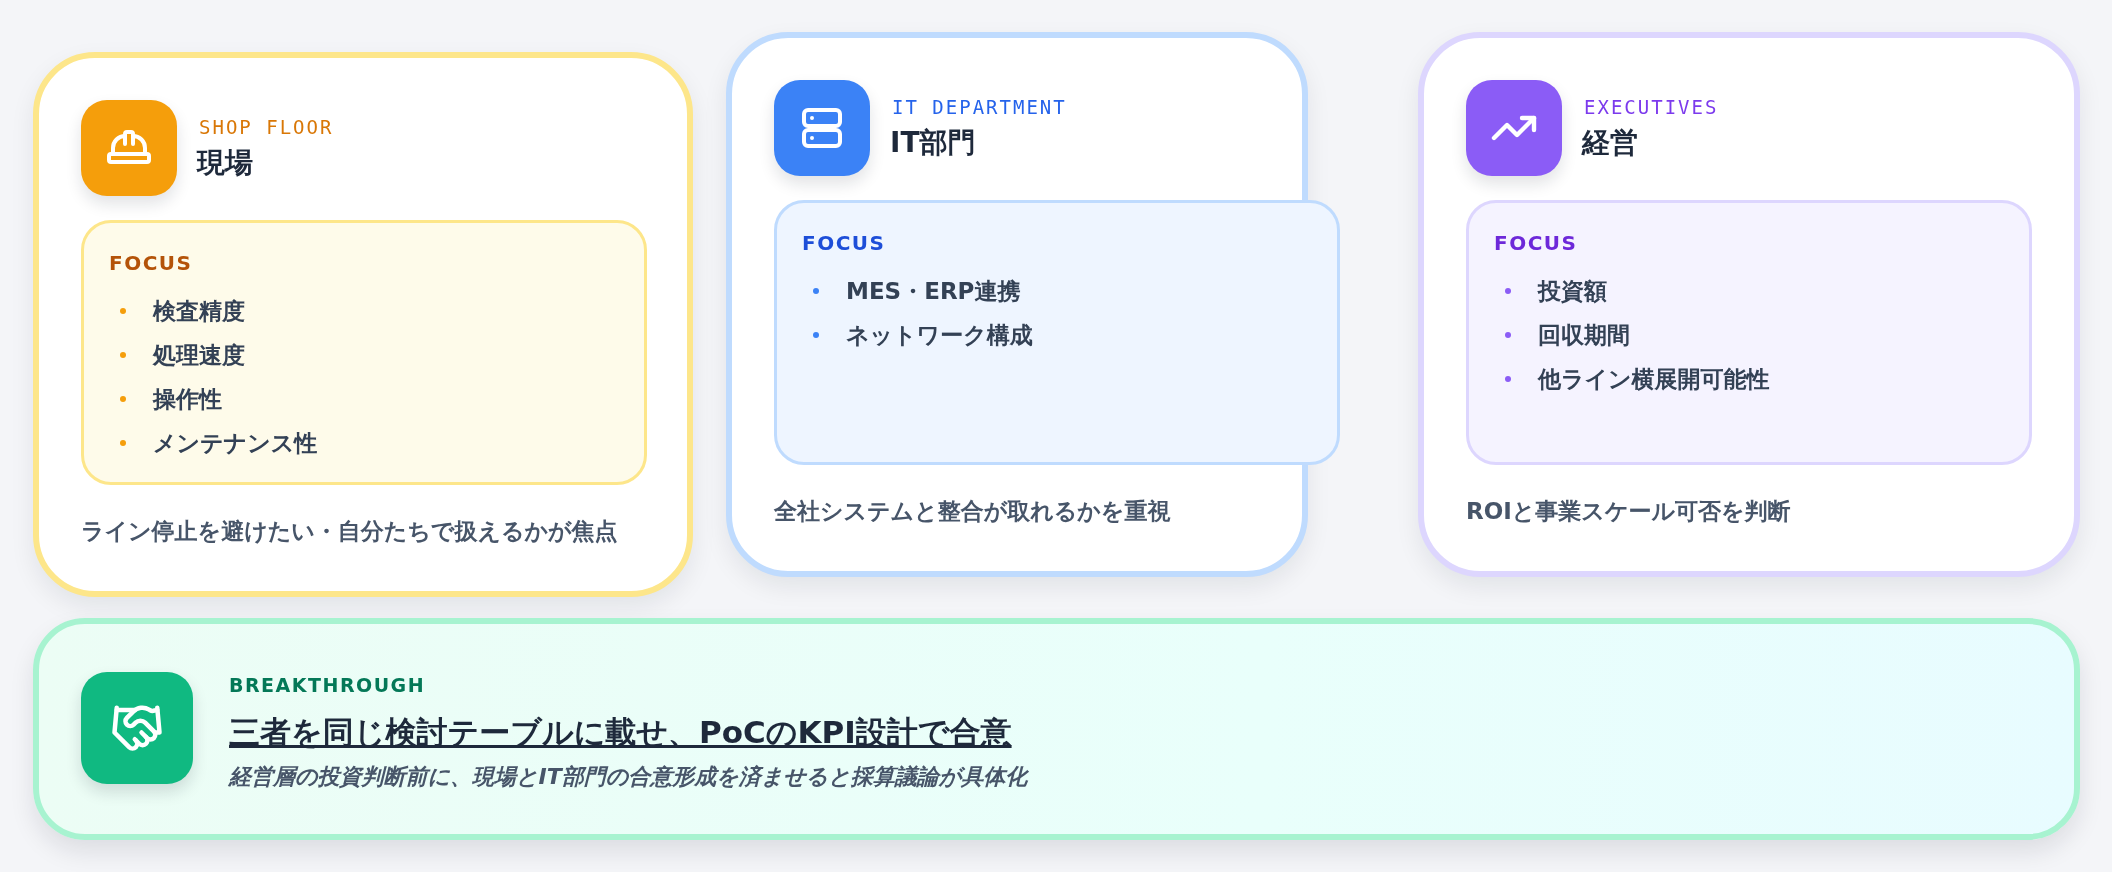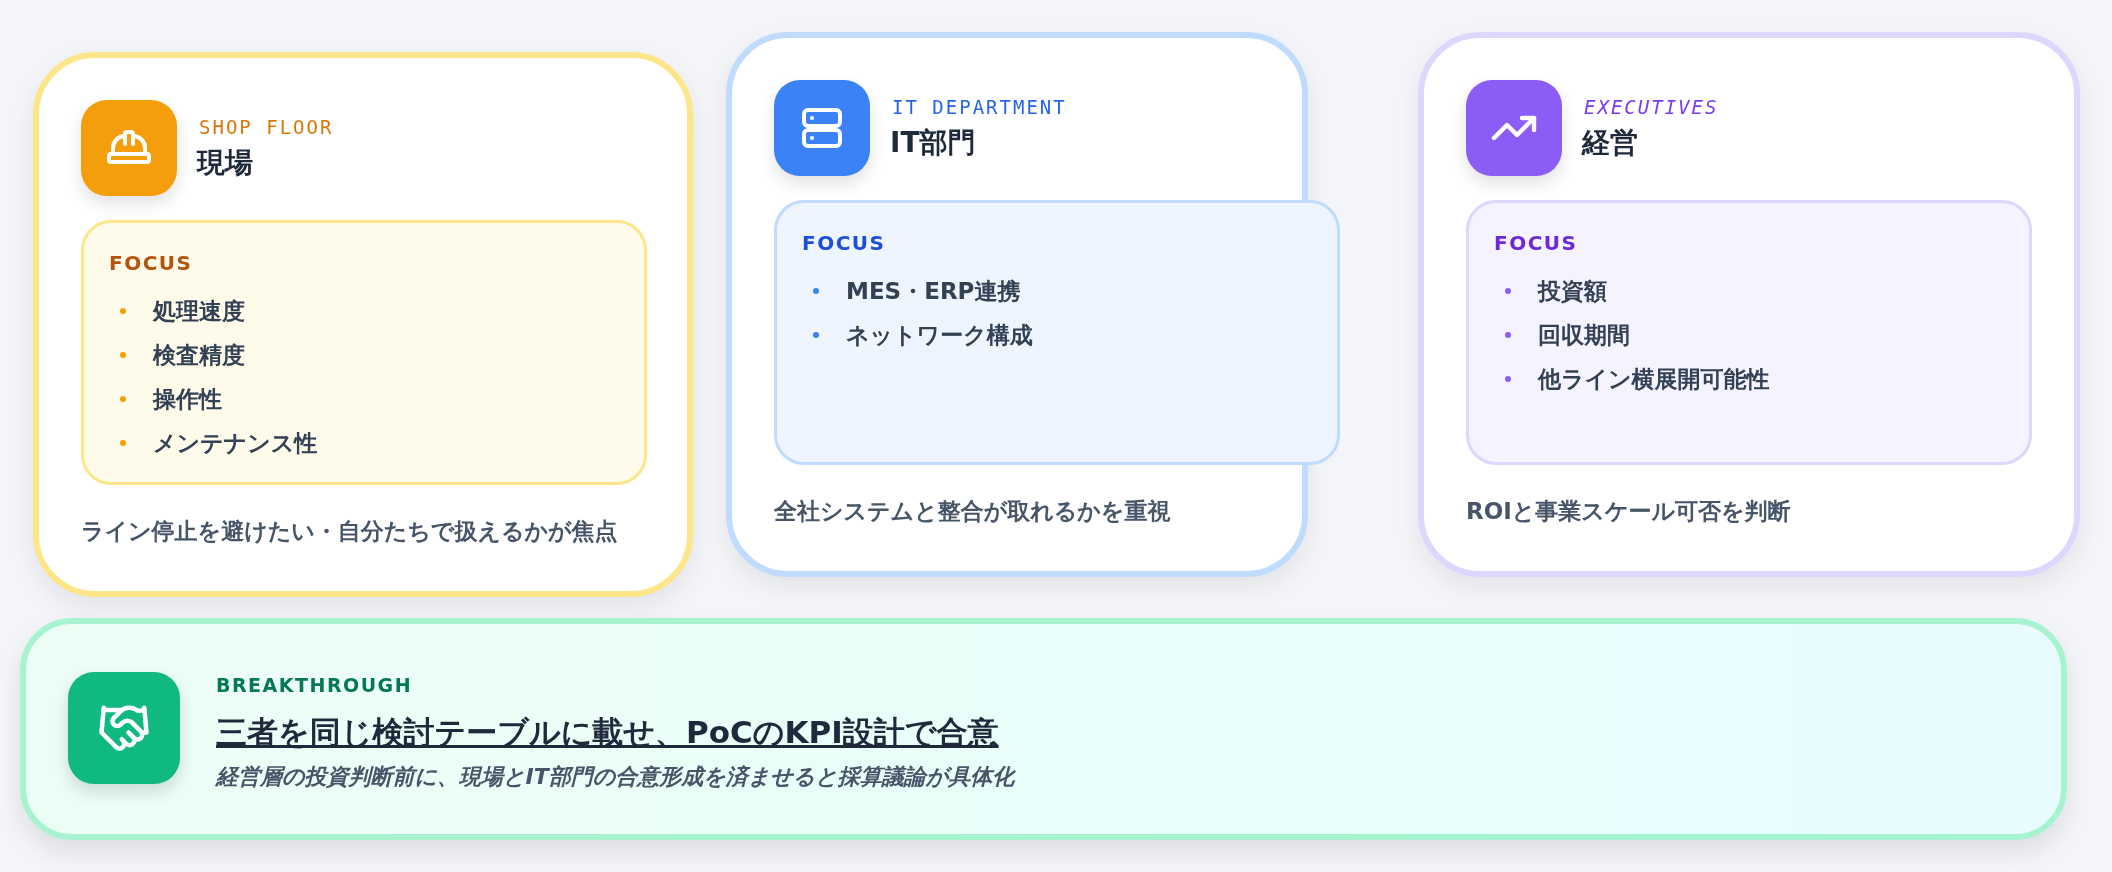--- a/index.html
+++ b/index.html
@@ -97,21 +97,21 @@
     position: absolute;
     left: 42px;
     top: 458px;
     font-size: 23px;
     font-weight: 700;
     color: #475569;
   }
 
   .breakthrough {
     position: absolute;
-    left: 20px;
+    left: 33px;
     top: 618px;
     width: 2047px;
     height: 222px;
     border: 6px solid #a7f3d0;
     border-radius: 52px;
     background: linear-gradient(90deg, #ecfdf5 0%, #e9fffb 60%, #e8fcff 100%);
     box-shadow: 0 12px 24px rgba(15, 23, 42, 0.1);
     padding-left: 43px;
   }
   .bt-icon {
@@ -166,22 +166,22 @@
       <path d="M10 10V5a1 1 0 0 1 1-1h2a1 1 0 0 1 1 1v5"></path>
       <path d="M4 15v-3a6 6 0 0 1 6-6"></path>
       <path d="M14 6a6 6 0 0 1 6 6v3"></path>
     </svg>
   </div>
   <div class="eyebrow" style="color:#d97706;">SHOP FLOOR</div>
   <div class="title">現場</div>
   <div class="focus">
     <div class="focus-label" style="color:#b45309;">FOCUS</div>
     <ul>
+      <li><span class="bullet" style="background:#f59e0b;"></span><span>検査精度</span></li>
       <li><span class="bullet" style="background:#f59e0b;"></span><span>処理速度</span></li>
-      <li><span class="bullet" style="background:#f59e0b;"></span><span>検査精度</span></li>
       <li><span class="bullet" style="background:#f59e0b;"></span><span>操作性</span></li>
       <li><span class="bullet" style="background:#f59e0b;"></span><span>メンテナンス性</span></li>
     </ul>
   </div>
   <div class="footer-note">ライン停止を避けたい・自分たちで扱えるかが焦点</div>
 </div>
 
 <div class="card c2">
   <div class="icon-box" style="background:#3b82f6;">
     <svg viewBox="0 0 24 24" fill="none" stroke="#ffffff" stroke-width="2" stroke-linecap="round" stroke-linejoin="round">
@@ -203,21 +203,21 @@
   <div class="footer-note">全社システムと整合が取れるかを重視</div>
 </div>
 
 <div class="card c3">
   <div class="icon-box" style="background:#8b5cf6;">
     <svg viewBox="0 0 24 24" fill="none" stroke="#ffffff" stroke-width="2.2" stroke-linecap="round" stroke-linejoin="round">
       <polyline points="22 7 13.5 15.5 8.5 10.5 2 17"></polyline>
       <polyline points="16 7 22 7 22 13"></polyline>
     </svg>
   </div>
-  <div class="eyebrow" style="color:#7c3aed;font-style:italic;">EXECUTIVES</div>
+  <div class="eyebrow" style="color:#7c3aed;">EXECUTIVES</div>
   <div class="title">経営</div>
   <div class="focus">
     <div class="focus-label" style="color:#6d28d9;">FOCUS</div>
     <ul>
       <li><span class="bullet" style="background:#8b5cf6;"></span><span>投資額</span></li>
       <li><span class="bullet" style="background:#8b5cf6;"></span><span>回収期間</span></li>
       <li><span class="bullet" style="background:#8b5cf6;"></span><span>他ライン横展開可能性</span></li>
     </ul>
   </div>
   <div class="footer-note">ROIと事業スケール可否を判断</div>

